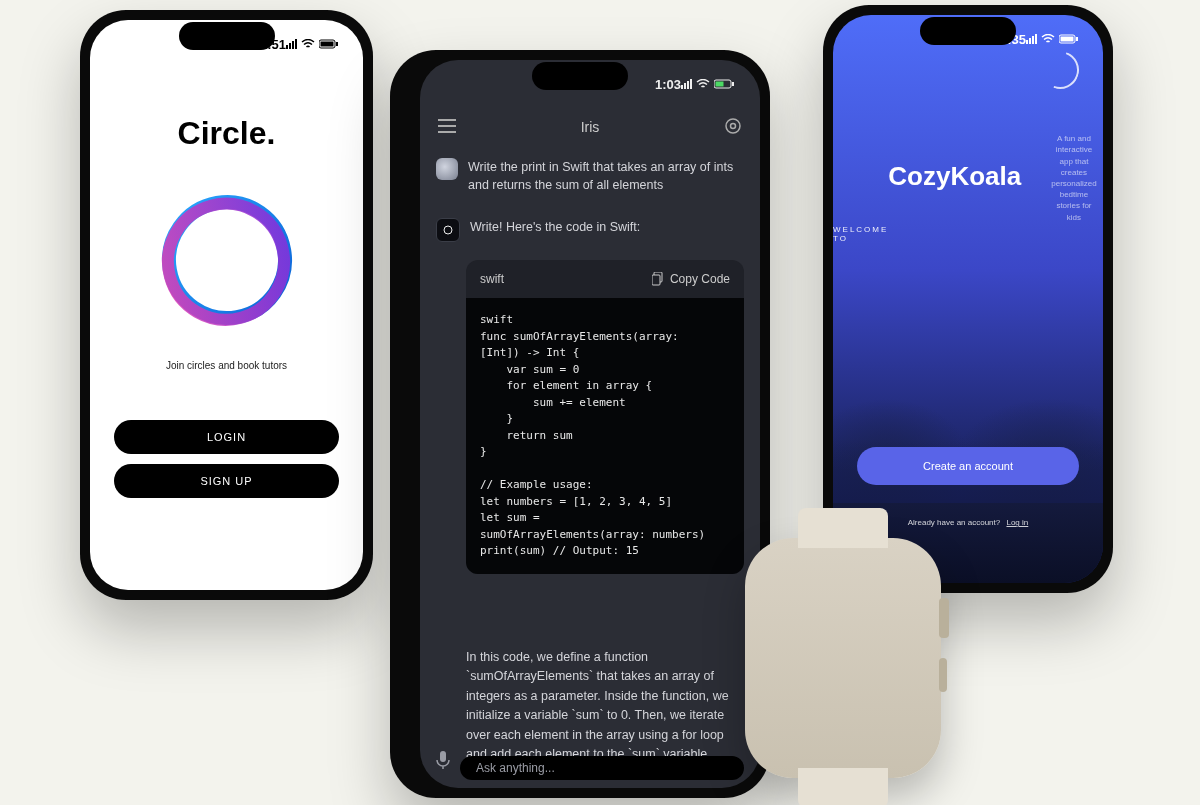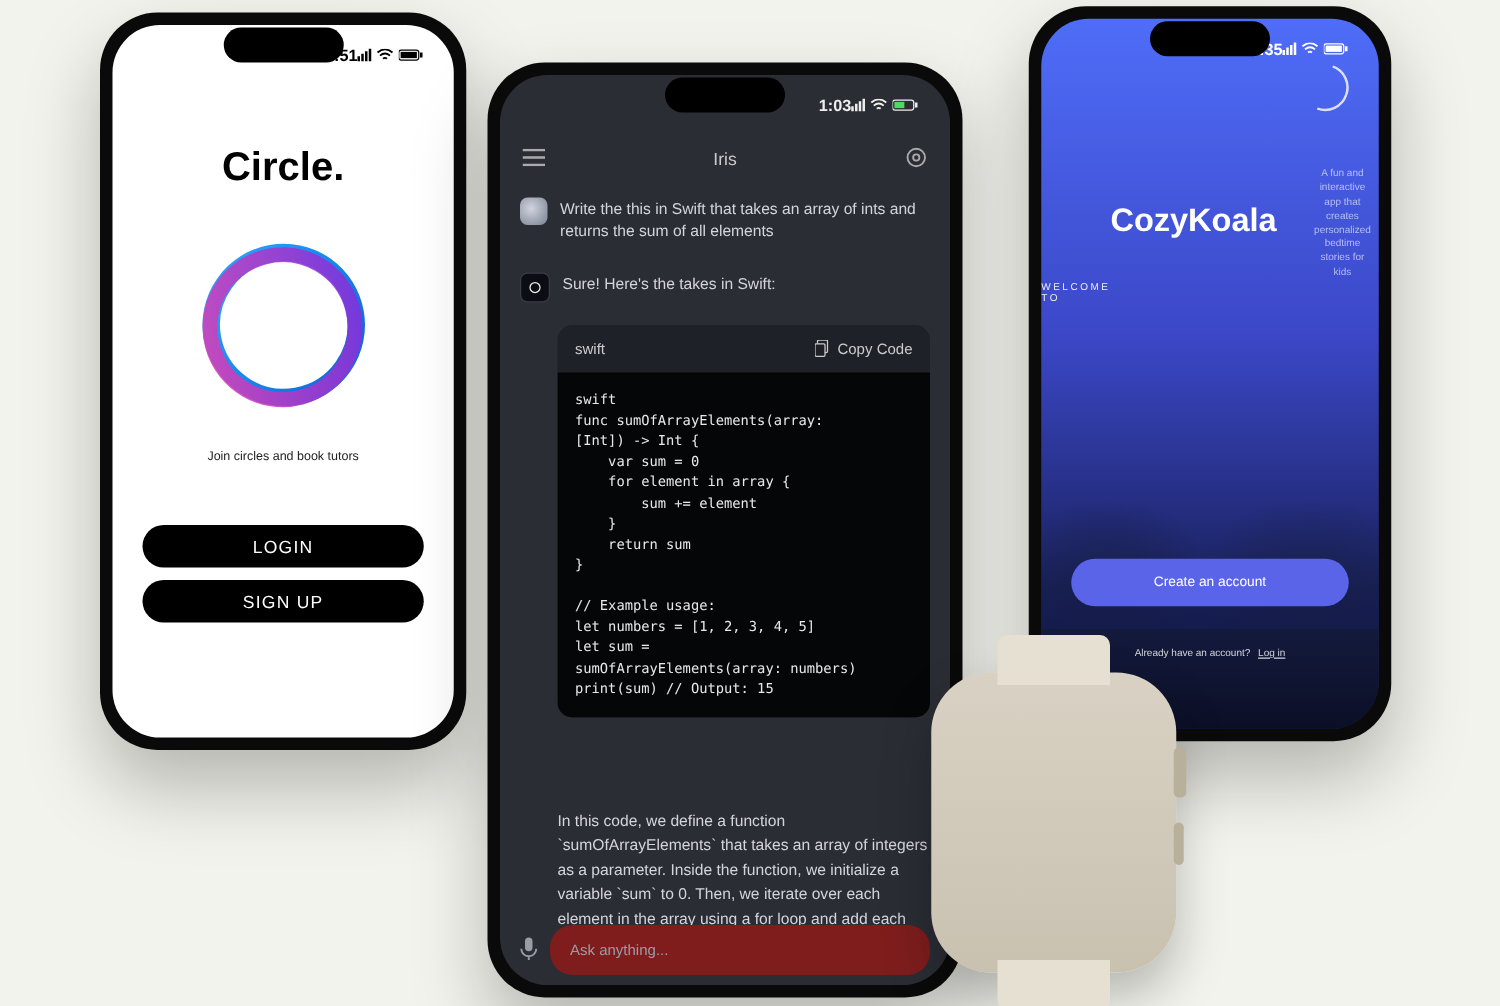--- a/index.html
+++ b/index.html
@@ -21,38 +21,38 @@
   .notch{position:absolute;top:12px;left:50%;transform:translateX(-50%);width:96px;height:28px;background:#000;border-radius:16px;z-index:5;}
   .statusbar{position:absolute;top:0;left:0;right:0;height:48px;display:flex;align-items:center;justify-content:flex-end;padding:0 24px;font-size:13px;font-weight:600;z-index:4;}
   .sb-right{display:flex;align-items:center;gap:4px;}
 
   
   #p1{left:80px;top:10px;width:293px;height:590px;}
   #p1 .screen{background:#fff;}
   .circle-title{position:absolute;top:95px;left:0;right:0;text-align:center;font-size:32px;font-weight:800;color:#000;}
   .circle-logo{position:absolute;top:160px;left:50%;transform:translateX(-50%);width:160px;height:160px;}
   .circle-tag{position:absolute;top:340px;left:0;right:0;text-align:center;font-size:10px;color:#222;}
-  .circle-btn{position:absolute;left:24px;right:24px;height:34px;border-radius:18px;background:#000;color:#fff;font-size:14px;letter-spacing:1px;display:flex;align-items:center;justify-content:center;}
+  .circle-btn{position:absolute;left:24px;right:24px;height:34px;border-radius:18px;background:#000;color:#fff;font-size:11px;letter-spacing:1px;display:flex;align-items:center;justify-content:center;}
   #login{top:400px;} #signup{top:444px;}
 
   
   #p2{left:390px;top:50px;width:380px;height:748px;}
-  #p2 .screen{background:var(--iris-bg);color:var(--iris-text);}
+  #p2 .screen{background:var(--iris-bg);color:var(--iris-text);margin-left:20px;}
   #p2 .statusbar{color:#eee;}
   .iris-top{position:absolute;top:50px;left:0;right:0;height:34px;display:flex;align-items:center;justify-content:space-between;padding:0 18px;font-size:14px;color:#ccc;}
   .msg{position:absolute;left:16px;right:16px;display:flex;gap:10px;font-size:12.5px;line-height:1.45;}
   .avatar{width:22px;height:22px;border-radius:6px;flex:none;display:flex;align-items:center;justify-content:center;font-size:14px;}
   .av-moon{background:radial-gradient(circle at 40% 40%,#d0d4df,#7a8090);}
   .av-bot{background:#0c0d12;color:#eee;border:1px solid #3a3d47;}
   #m1{top:98px;} #m2{top:158px;}
   .codecard{position:absolute;top:200px;left:46px;right:16px;border-radius:12px;background:var(--iris-panel);padding:0;overflow:hidden;}
   .codehdr{display:flex;justify-content:space-between;align-items:center;padding:12px 14px;font-size:12px;color:#ccc;}
   .codebody{background:var(--iris-code);padding:14px;font-family:Menlo,Consolas,monospace;font-size:11px;line-height:1.5;color:#e8e8e8;white-space:pre;}
   .explain{position:absolute;top:588px;left:46px;right:16px;font-size:12.5px;line-height:1.55;color:#d4d5da;}
-  .iris-input{position:absolute;bottom:8px;left:40px;right:16px;height:40px;border-radius:18px;background:#7f1d1d;color:#9a9ca5;font-size:12px;display:flex;align-items:center;padding:0 16px;}
+  .iris-input{position:absolute;bottom:8px;left:40px;right:16px;height:24px;border-radius:18px;background:#000000;color:#9a9ca5;font-size:12px;display:flex;align-items:center;padding:0 16px;}
   .iris-mic{position:absolute;bottom:14px;left:16px;color:#9a9ca5;}
 
   
   #p3{left:823px;top:5px;width:290px;height:588px;}
   #p3 .screen{background:linear-gradient(180deg,#4f6df8 0%,#3b47c7 45%,#1a225f 80%);color:#fff;}
   #p3 .statusbar{color:#fff;}
   .koala-wrap{position:absolute;top:90px;left:0;right:0;display:flex;flex-direction:row;align-items:center;}
   .welcome{font-size:8px;letter-spacing:2px;margin-top:120px;opacity:.9;}
   .cozy-title{font-size:26px;font-weight:700;margin-top:4px;}
   .cozy-sub{font-size:8px;opacity:.6;margin-top:8px;text-align:center;padding:0 30px;line-height:1.4;}
@@ -164,29 +164,29 @@
       <span style="cursor:pointer">
         <svg width="18" height="18">
               <circle cx="9" cy="9" r="7" stroke="#aaa" fill="none" stroke-width="1.5"></circle>
               <circle cx="9" cy="9" r="2.5" stroke="#aaa" fill="none" stroke-width="1.5"></circle>
             </svg>
       </span>
     </div>
 
     <div class="msg" id="m1">
       <div class="avatar av-moon"></div>
-      <div>Write the this in Swift that takes an array of ints and returns the sum of all elements</div>
+      <div>Write the print in Swift that takes an array of ints and returns the sum of all elements</div>
     </div>
     <div class="msg" id="m2">
       <div class="avatar av-bot">
         <svg width="12" height="12">
               <circle cx="6" cy="6" r="4" stroke="#eee" fill="none"></circle>
             </svg>
       </div>
-      <div>Sure! Here's the takes in Swift:</div>
+      <div>Write! Here's the code in Swift:</div>
     </div>
 
     <div class="codecard">
       <div class="codehdr">
         <span>swift</span>
         <span class="copybtn">
           <svg width="12" height="14">
                 <rect x="2" y="0" width="8" height="10" rx="1" stroke="#ccc" fill="none"></rect>
                 <rect x="0" y="3" width="8" height="10" rx="1" stroke="#ccc" fill="#1f2128"></rect>
               </svg>

